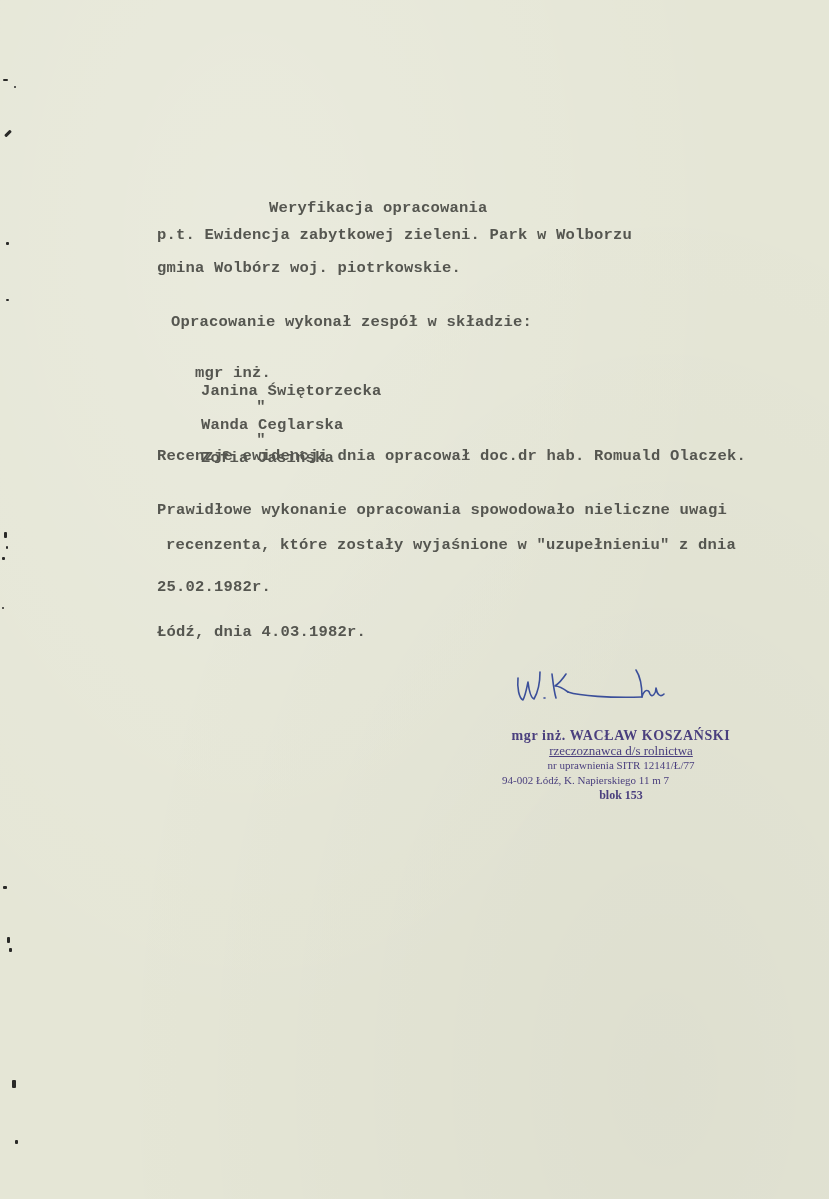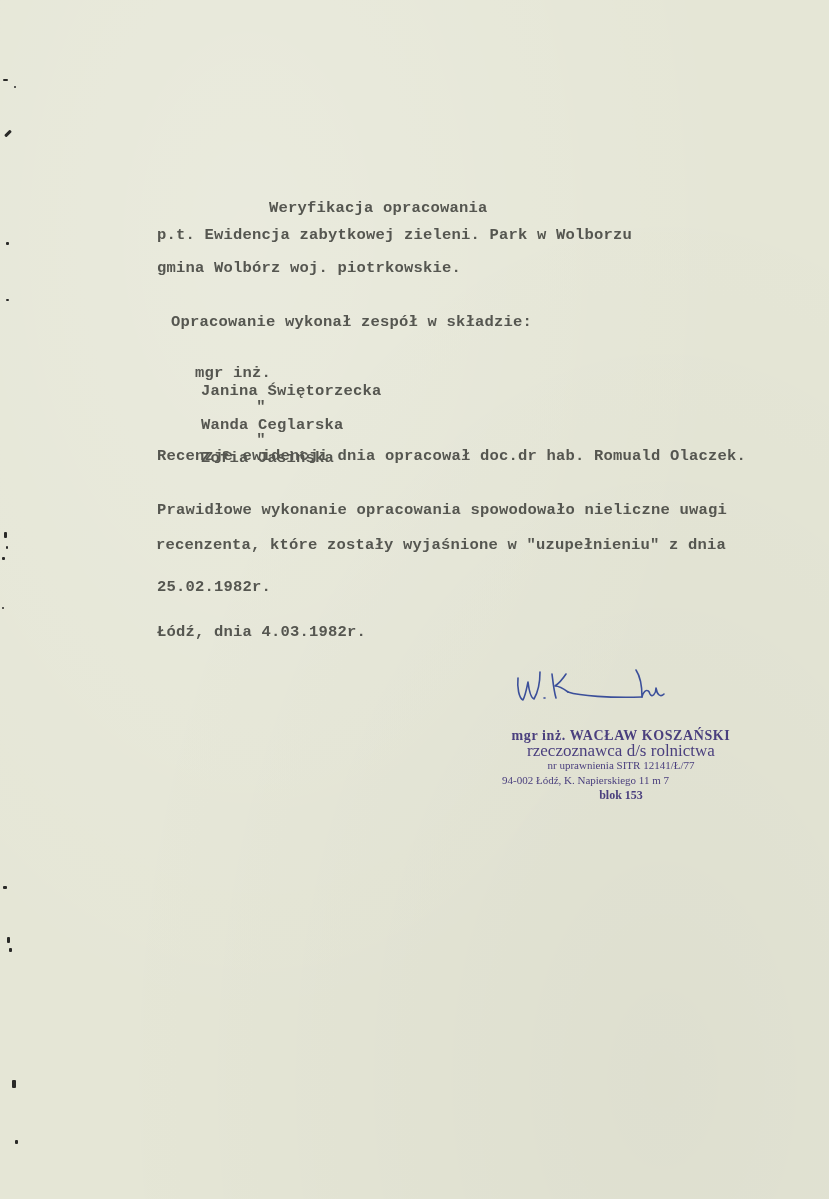--- a/index.html
+++ b/index.html
@@ -36,21 +36,21 @@
     .line-pt { left: 157px; top: 226px; }
     .line-gmina { left: 157px; top: 259px; }
     .team-intro { left: 171px; top: 313px; }
     .member-1 { left: 157px; top: 346px; }
     .member-2 { left: 157px; top: 380px; }
     .member-3 { left: 157px; top: 413px; }
     .ditto { display: inline-block; width: 52px; text-align: center; margin-left: 40px; }
     .member-name { margin-left: 6px; }
     .review { left: 157px; top: 447px; }
     .para-1 { left: 157px; top: 501px; text-align: right; }
-    .para-2 { left: 156px; top: 536px; }
+    .para-2 { left: 166px; top: 536px; }
     .para-3 { left: 157px; top: 570px; margin-top: 8px; }
     .place-date { left: 157px; top: 623px; }
 
     .signature {
       position: absolute;
       left: 510px;
       top: 664px;
       width: 180px;
       height: 50px;
     }
@@ -62,21 +62,21 @@
       color: #4a3f7e;
       font-family: "Liberation Serif", "DejaVu Serif", serif;
       text-align: center;
     }
     .stamp-line {
       display: block;
       white-space: nowrap;
       line-height: 15px;
     }
     .stamp-name { font-size: 14px; font-weight: bold; letter-spacing: 0.6px; }
-    .stamp-title { font-size: 17px; }
+    .stamp-title { font-size: 13px; text-decoration: underline; }
     .stamp-license { font-size: 11px; }
     .stamp-address { font-size: 11px; text-align: left; padding-left: 6px; }
     .stamp-block { font-size: 12px; font-weight: bold; }
 
     .margin-mark {
       position: absolute;
       background: #2a2a28;
       border-radius: 1px;
     }
   </style>

